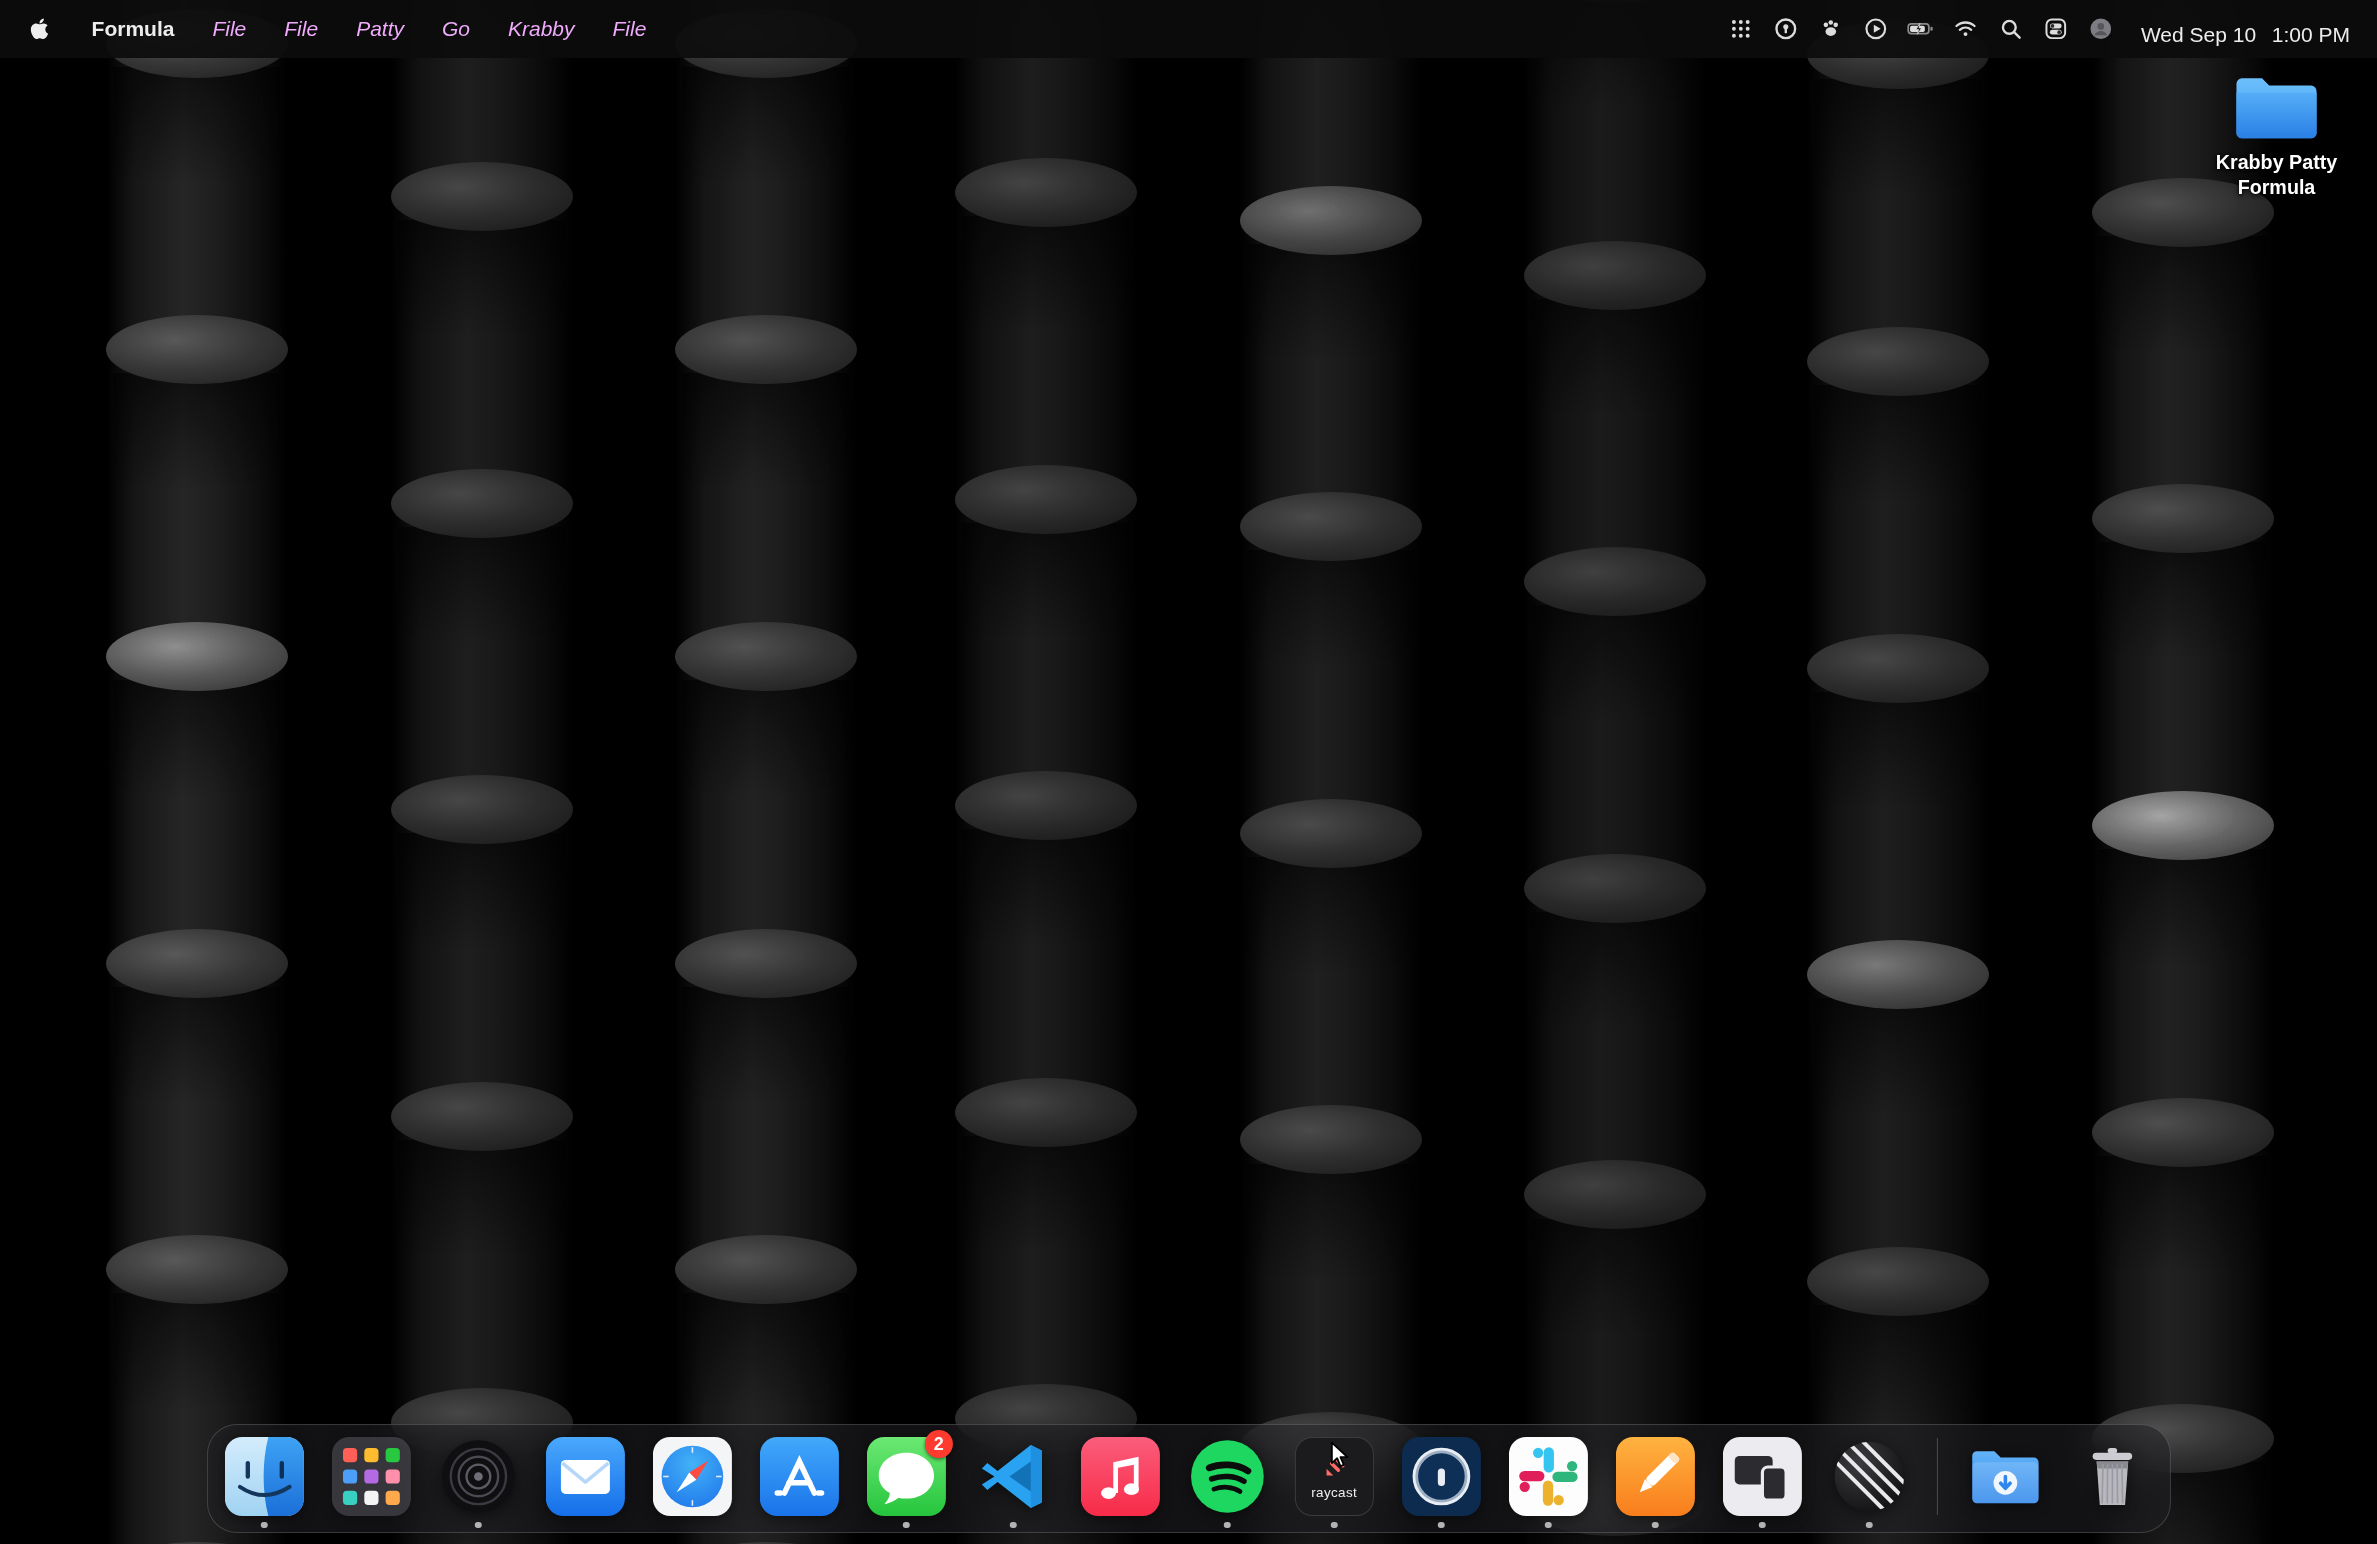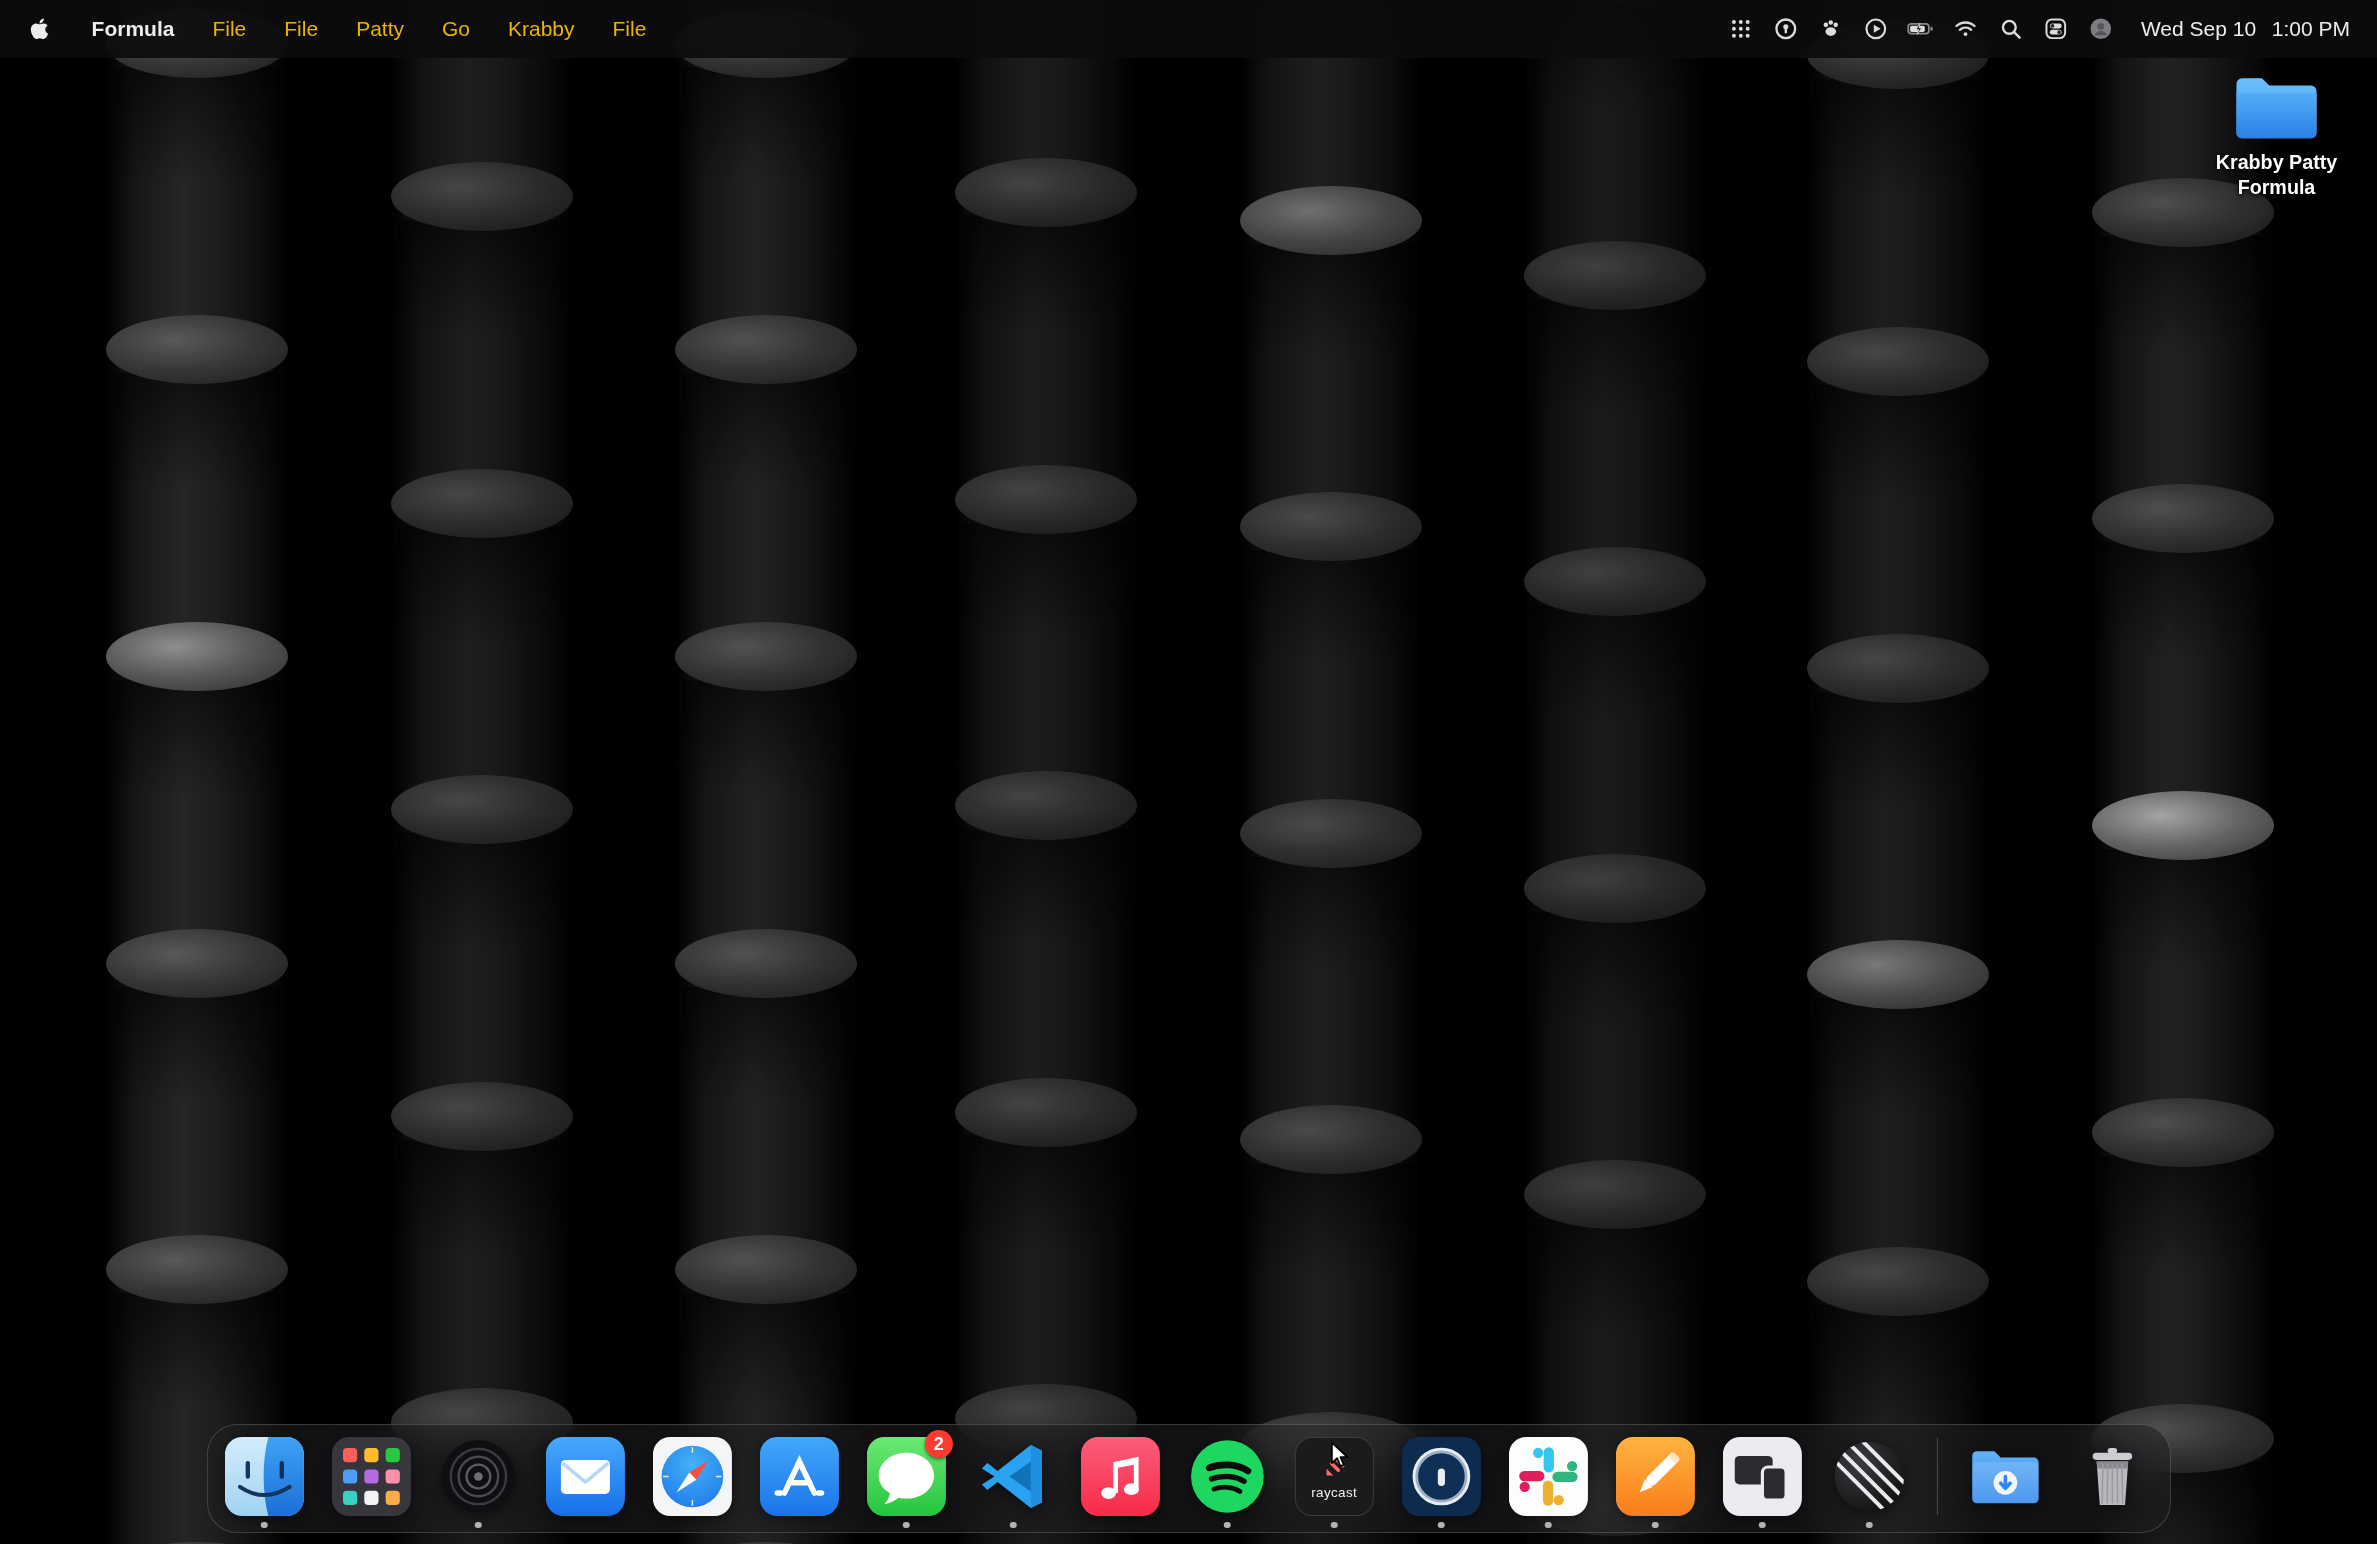--- a/index.html
+++ b/index.html
@@ -31,22 +31,22 @@
   .menubar {
     position: absolute; top: 0; left: 0; right: 0; height: 58px; z-index: 20;
     display: flex; align-items: center; justify-content: space-between;
     padding: 0 27px 0 30px;
     background: rgba(12,12,13,0.92);
     font-size: 21px;
   }
   .menubar-left { display: flex; align-items: center; }
   .apple-menu { display: flex; align-items: center; padding: 0 11px 0 0; margin-right: 12.6px; }
   .app-name { font-weight: bold; padding: 0 19px; }
-  .menu-item { padding: 0 19px; color: #eab308; }
-  .menubar-right { display: flex; align-items: center; gap: 10px; }
+  .menu-item { padding: 0 19px; color: #f0abfc; font-style: italic; }
+  .menubar-right { display: flex; align-items: flex-end; gap: 10px; }
   .status-icon { width: 35px; height: 35px; display: flex; align-items: center; justify-content: center; }
   .menubar-clock { display: flex; gap: 15.7px; margin-left: 12.6px; font-size: 21px; }
 
   
   .desktop-icon {
     position: absolute; left: 2193px; top: 69px; width: 167px; z-index: 5;
     display: flex; flex-direction: column; align-items: center; gap: 6.3px;
   }
   .desktop-icon .folder-svg { width: 91px; height: 75px; }
   .desktop-icon .icon-label {

